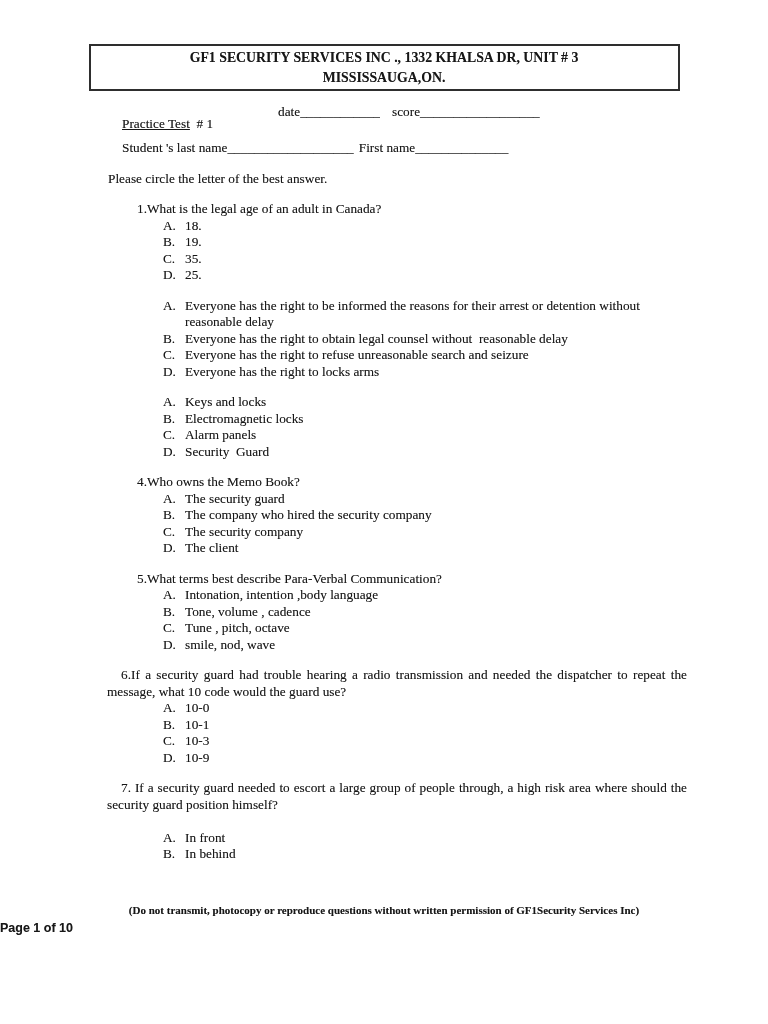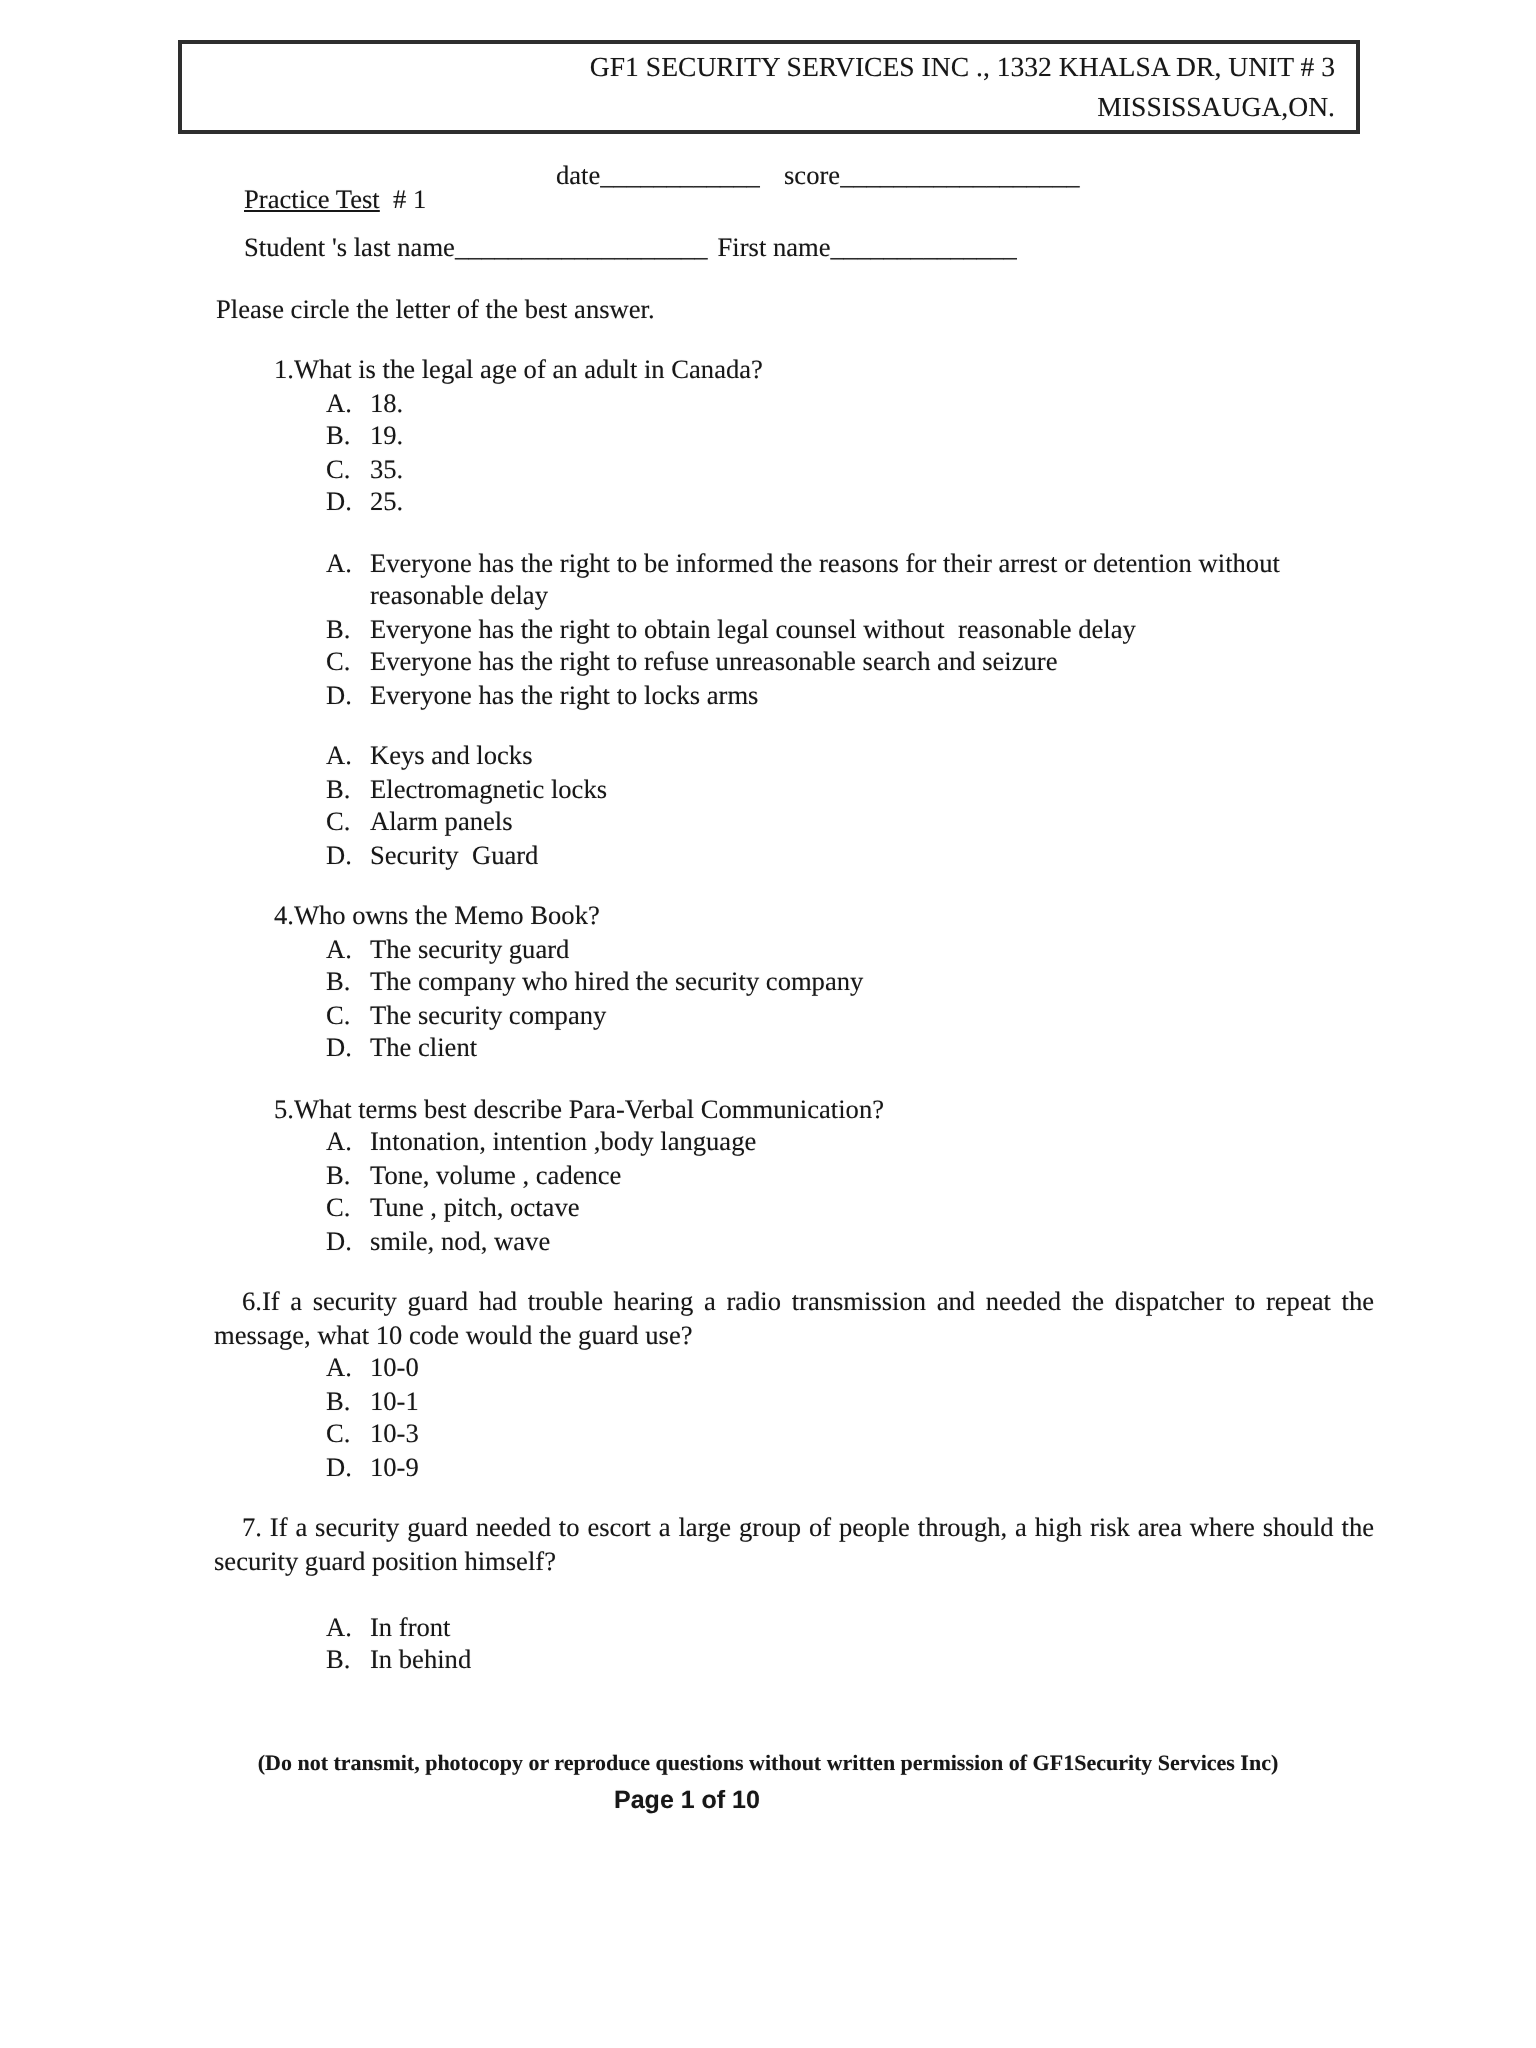--- a/index.html
+++ b/index.html
@@ -2,46 +2,46 @@
 <html><head>
 <meta charset="utf-8">
 <style>
   html,body{margin:0;padding:0;background:#ffffff;}
   .page{
     position:relative;width:768px;height:1024px;background:#ffffff;
     font-family:"Liberation Serif",serif;font-size:13.3px;line-height:16.5px;
     color:#171717;overflow:hidden;text-shadow:0 0 .4px rgba(0,0,0,.35);
   }
   .header-box{
-    box-sizing:border-box;width:591px;margin:20px auto 0;
-    border:2px solid #2e2e2e;text-align:right;font-weight:normal;
+    box-sizing:border-box;width:591px;margin:44px auto 0;
+    border:2px solid #2e2e2e;text-align:center;font-weight:bold;
     font-size:13.8px;line-height:19.5px;padding:2px 10px;
   }
   .content{padding:0 81px 0 92px;}
   .row{position:relative;height:17px;}
   .test-line{margin-top:13px;}
   .pos-title{position:absolute;left:30px;top:12px;white-space:pre;}
   .pos-date{position:absolute;left:186px;top:0;white-space:pre;}
   .pos-score{position:absolute;left:300px;top:0;white-space:pre;}
   .underline{text-decoration:underline;}
   .student-line{margin-top:19px;margin-left:30px;white-space:pre;}
   .fn-label{margin-left:5px;}
   .instruction{margin-top:14px;margin-left:16px;}
   #questions{margin-top:14px;}
   .question{margin-bottom:14px;margin-left:15px;}
   .stem{margin-left:30px;}
   .stem.wide{margin-left:0;text-align:justify;text-indent:14px;}
   .option{display:flex;}
   .letter{flex:0 0 22px;margin-left:56px;}
   .otext{white-space:pre-wrap;max-width:484px;}
   .opt-gap{height:16.5px;}
-  .footer{position:absolute;left:0;top:876px;width:768px;}
+  .footer{position:absolute;left:0;top:904px;width:768px;}
   .notice{text-align:center;font-weight:bold;font-size:11px;line-height:13px;}
   .pagenum{
-    margin-top:3px;padding-right:81px;text-align:center;
+    margin-top:3px;padding-right:81px;text-align:left;
     font-family:"Liberation Sans",sans-serif;font-weight:bold;font-size:12.5px;
   }
 </style>
 </head>
 <body>
 
 <div class="page">
 
   <div class="header-box">
     <div>GF1 SECURITY SERVICES INC ., 1332 KHALSA DR, UNIT # 3</div>

